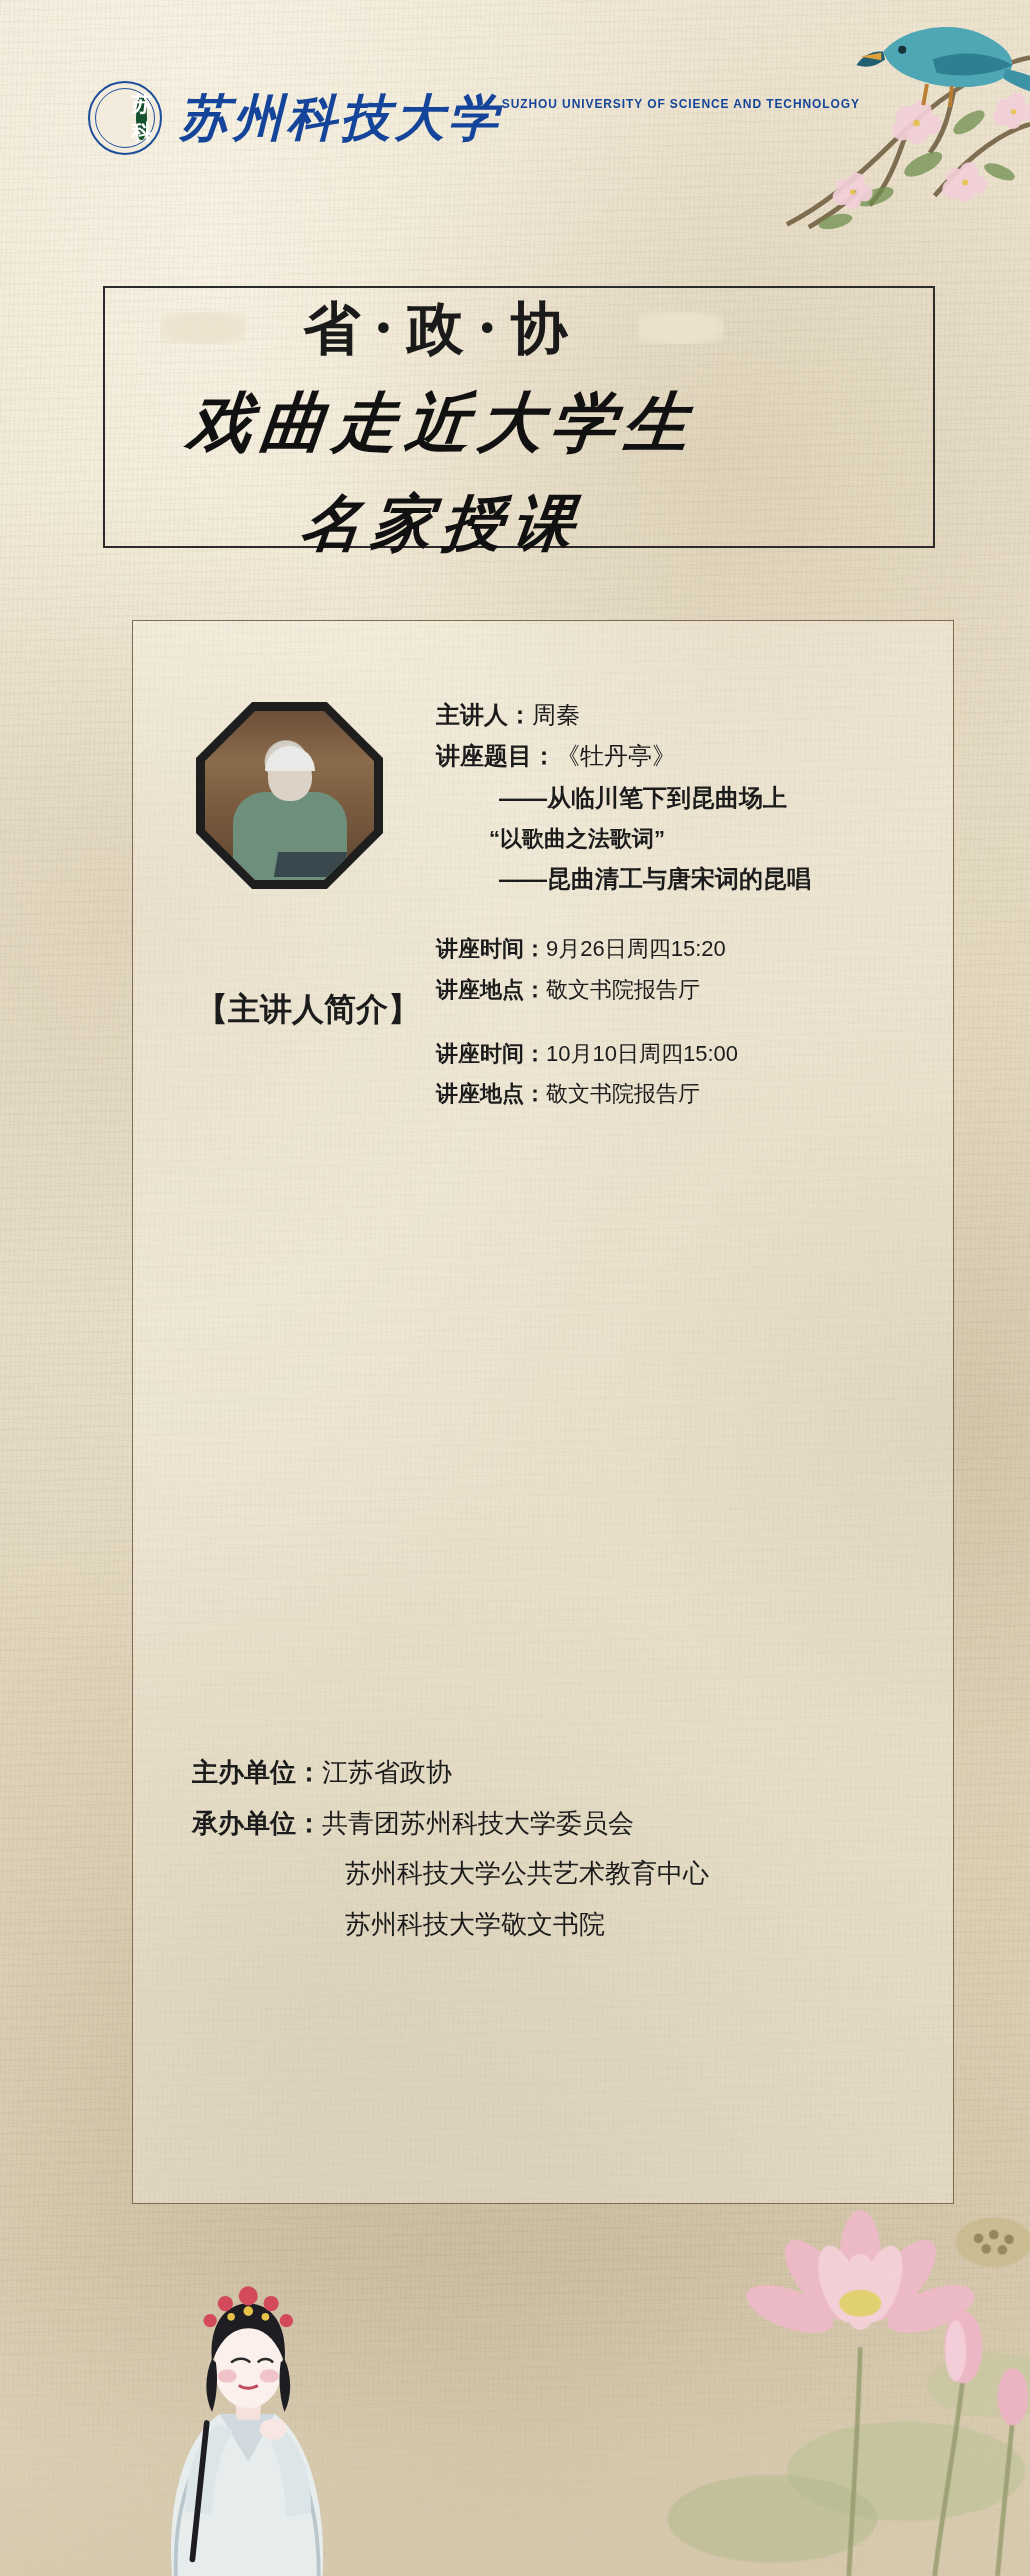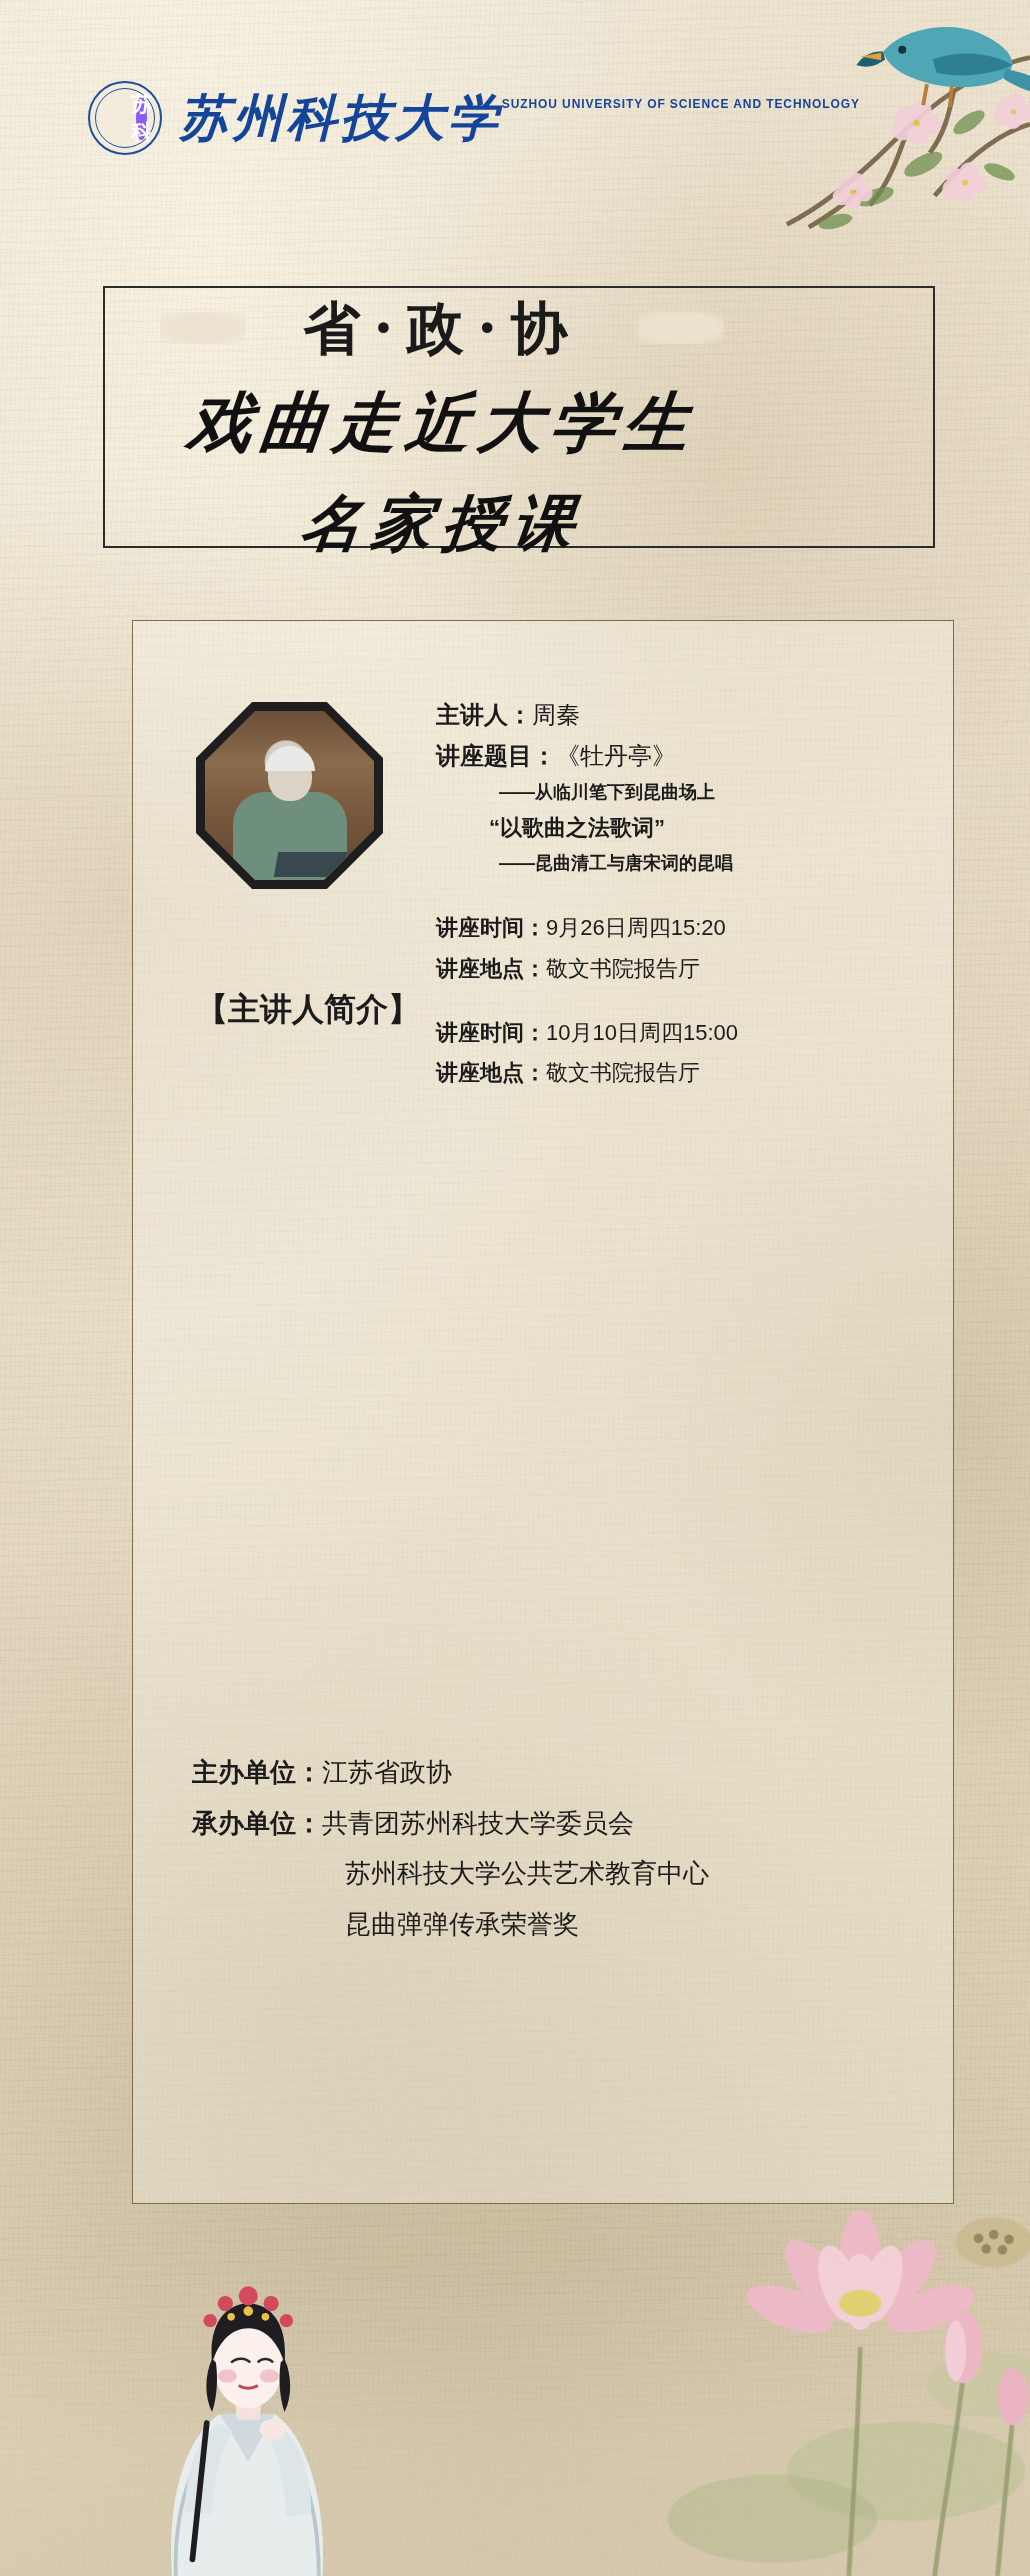--- a/index.html
+++ b/index.html
@@ -68,21 +68,21 @@
     content: "";
     position: absolute;
     inset: 4.8px;
     border-radius: 50%;
     border: 1px solid #1d4e9c;
   }
   .logo-seal .seal-inner {
     position: absolute;
     inset: 13.4px;
     border-radius: 50%;
-    background: #8b5cf6;
+    background: #14532d;
     display: flex;
     align-items: center;
     justify-content: center;
     color: #fff;
     font-size: 21px;
     font-weight: bold;
     letter-spacing: -1px;
     margin-left: 33px;
   }
   .logo-text {
@@ -275,21 +275,21 @@
   }
   .si-line {
     font-family: "DejaVu Sans", sans-serif;
     font-size: 24px;
     color: #1b1b1b;
     line-height: 1.7;
     white-space: nowrap;
   }
   .si-label { font-weight: bold; }
   .si-sub {
-    font-size: 18px;
+    font-size: 24px;
     color: #1b1b1b;
     padding-left: 63px;
     line-height: 1.75;
     font-weight: bold;
     white-space: nowrap;
   }
   .si-quote {
     font-size: 22px;
     font-weight: bold;
     color: #1b1b1b;
@@ -520,21 +520,21 @@
     <div class="bio-title">【主讲人简介】</div>
 
     <div class="orgs">
       <div class="org-row">
         <span class="org-label">主办单位：</span><span>江苏省政协</span>
       </div>
       <div class="org-row">
         <span class="org-label">承办单位：</span><span>共青团苏州科技大学委员会</span>
       </div>
       <div class="org-sub">苏州科技大学公共艺术教育中心</div>
-      <div class="org-sub">昆曲弹弹传承荣誉奖</div>
+      <div class="org-sub">苏州科技大学敬文书院</div>
     </div>
   </div>
 
   <div class="bottom-haze"></div>
 
   <svg class="lotus-deco" viewBox="0 0 430 540">
     <g opacity="0.9">
 
       <ellipse cx="300" cy="430" rx="125" ry="52" fill="#b7bf8f" opacity="0.55"></ellipse>
       <ellipse cx="160" cy="480" rx="110" ry="46" fill="#a8b585" opacity="0.45"></ellipse>

